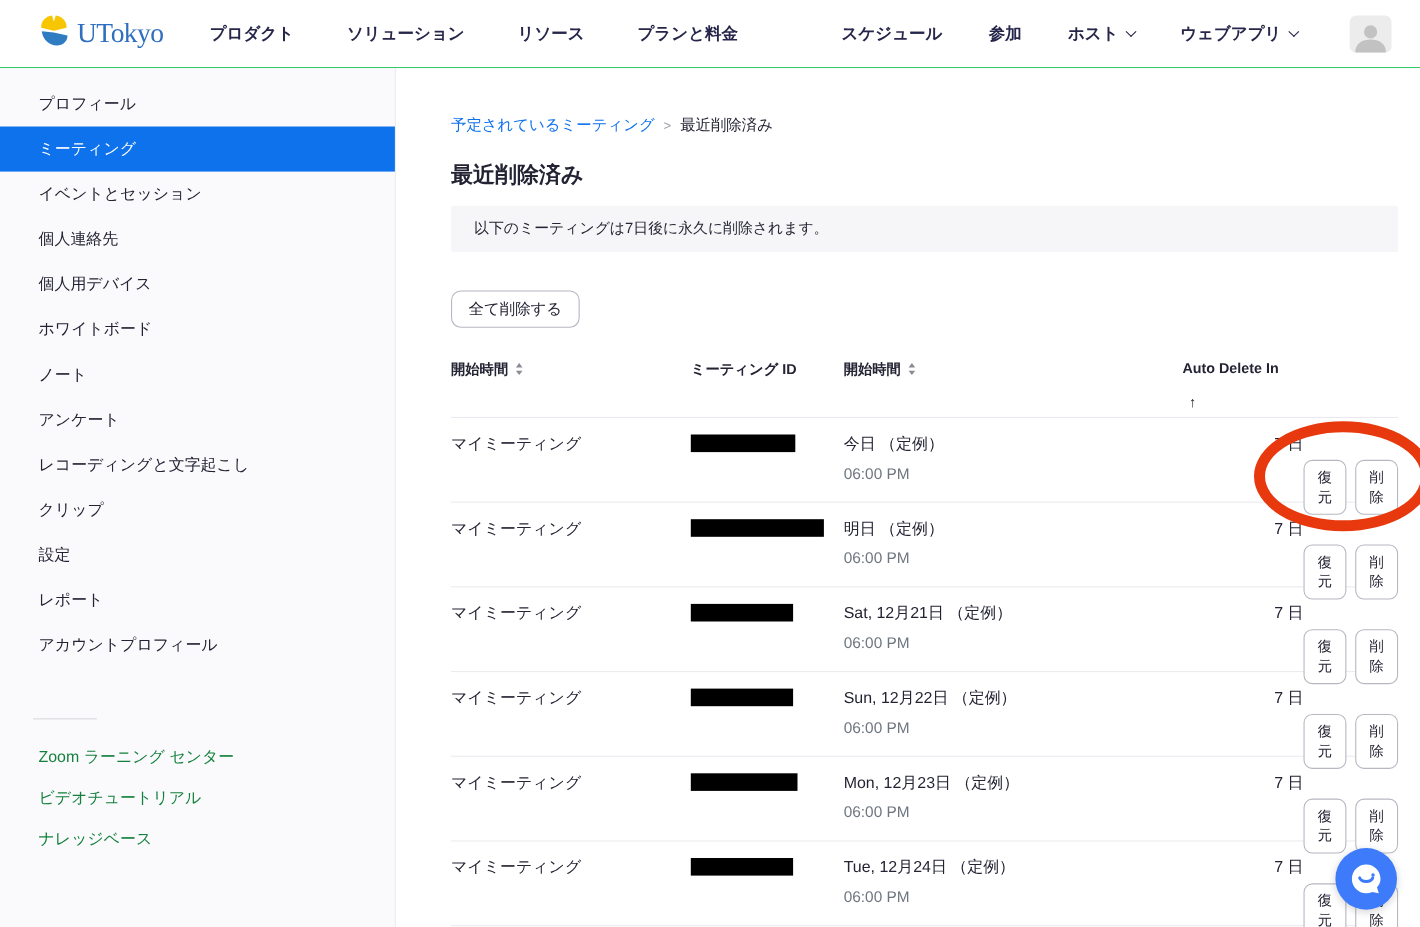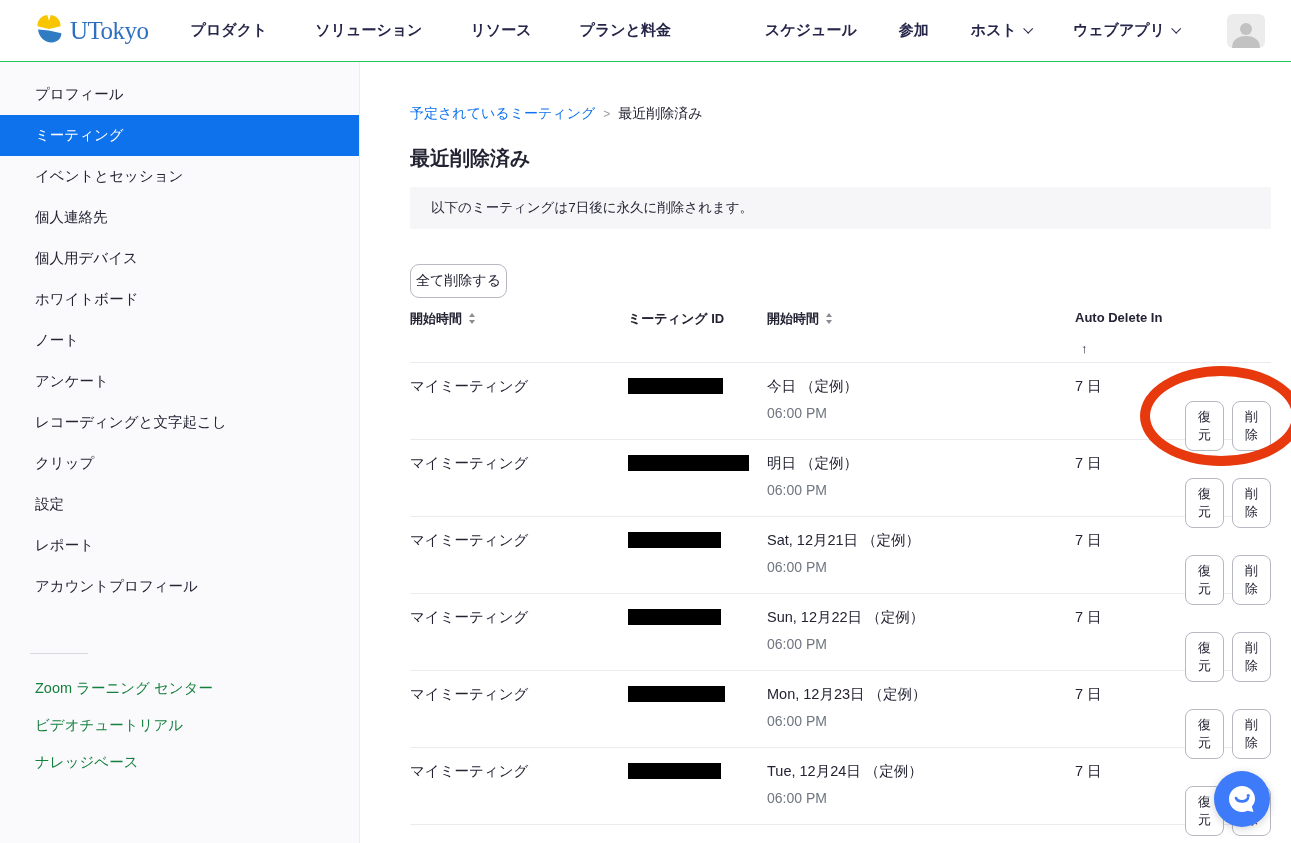--- a/index.html
+++ b/index.html
@@ -36,39 +36,39 @@
   
   .main { flex:1; padding:43px 48px 0 50px; position:relative; background:#fff; }
   .breadcrumb { font-size:14px; margin-bottom:22px; display:flex; gap:8px; align-items:center; }
   .breadcrumb .parent { color:#0e72ed; cursor:pointer; }
   .breadcrumb .sep { color:#9a9aa3; font-size:12px; }
   .page-title { font-size:20px; font-weight:700; margin-bottom:15px; }
   .notice { background:#f6f6f8; padding:12px 21px; font-size:13.5px; margin-bottom:35px;
             border-radius:2px; }
   .btn { background:#fff; border:1px solid #b6b8c2; border-radius:9px; color:#232333;
          font-family:inherit; cursor:pointer; }
-  .delete-all { font-size:14px; padding:7px 5px; margin-bottom:12px; }
+  .delete-all { font-size:14px; padding:7px 15px; margin-bottom:29px; }
 
   .grid { display:grid; grid-template-columns:218px 139px 308px 110px 1fr; }
   .thead { font-size:13px; font-weight:700; border-bottom:1px solid #e9e9ef; padding-bottom:6px; }
   .th { display:flex; align-items:flex-start; }
   .th-auto { flex-direction:column; }
   .sort-up-arrow { font-weight:400; font-size:13px; margin-top:16px; margin-left:6px; color:#232333; }
   .sorticon { display:inline-flex; flex-direction:column; gap:2.5px; margin-left:7px; margin-top:3px; }
   .tri-up { width:0; height:0; border-left:3.5px solid transparent; border-right:3.5px solid transparent;
             border-bottom:4.5px solid #8a8a93; }
   .tri-down { width:0; height:0; border-left:3.5px solid transparent; border-right:3.5px solid transparent;
               border-top:4.5px solid #8a8a93; }
 
   .trow { height:77px; border-bottom:1px solid #ebebf0; padding-top:14px; position:relative; }
   .topic { font-size:14.5px; }
   .redact { height:16px; background:#000; margin-top:1px; }
   .dt1 { font-size:14.5px; }
   .dt2 { font-size:14px; color:#6e7680; margin-top:9px; }
-  .auto-val { font-size:14.5px; }
+  .auto-val { font-size:14.5px;text-align:right; }
   .actions { display:flex; gap:8px; justify-content:flex-end; align-items:flex-start;
              padding-top:24px; position:relative; }
   .row-btn { font-size:13px; padding:6px 12px; border-radius:8px; }
 
   .red-ellipse { position:absolute; width:162px; height:100px; border:10px solid #e8380d;
                  border-radius:50%; right:-31px; top:-11px; pointer-events:none; z-index:3; }
 
   .chat-widget { position:absolute; left:1214px; top:771px; width:56px; height:56px;
                  border-radius:50%; background:#3e7bfa; display:flex; align-items:center;
                  justify-content:center; cursor:pointer; box-shadow:0 2px 8px rgba(0,0,0,0.18); }

